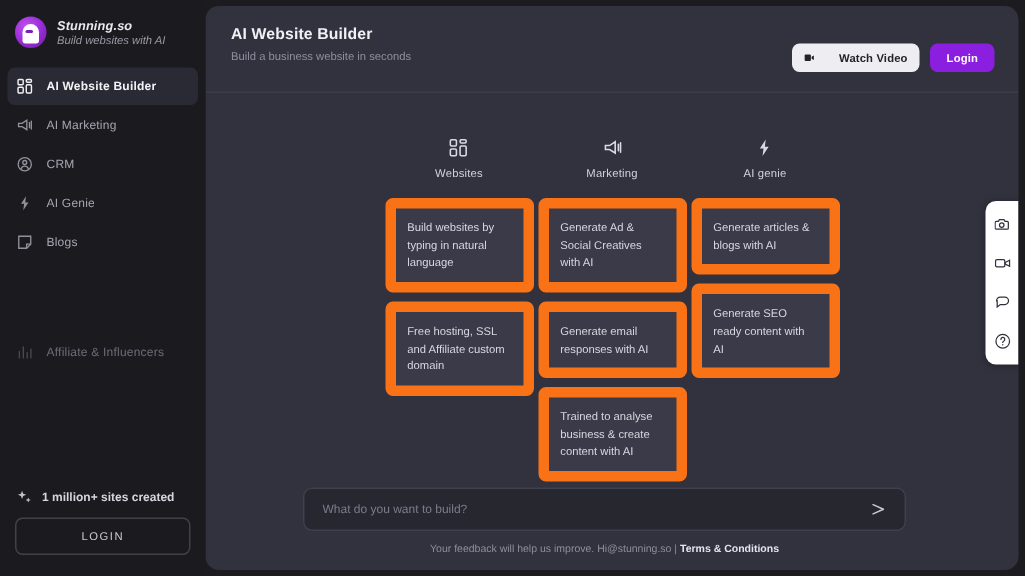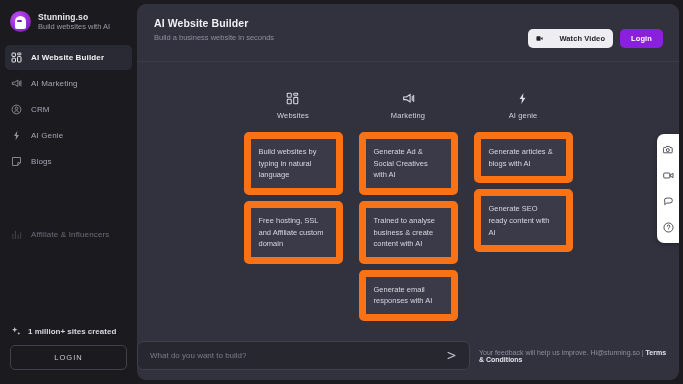--- a/index.html
+++ b/index.html
@@ -23,20 +23,21 @@
     display: flex; flex-direction: column;
     padding: 0;
     flex-shrink: 0;
     position: relative;
     z-index: 3;
   }
   .brand {
     display: flex; align-items: center;
     gap: 7px;
     padding: 11px 8px 9px 10px;
+    font-style: italic;
   }
   .brand-logo {
     width: 21px; height: 21px;
     border-radius: 50%;
     background: radial-gradient(circle at 36% 32%, #c04ff0 0%, #9b2fd8 48%, #6d17a8 100%);
     flex-shrink: 0;
     position: relative;
     overflow: hidden;
   }
   .brand-logo .ghost {
@@ -150,41 +151,41 @@
     letter-spacing: .1px;
   }
 
   
   .content {
     flex: 1;
     display: flex;
     justify-content: center;
     padding-top: 30px;
   }
-  .columns { display: flex; gap: 16px; justify-content: center; }
+  .columns { display: flex; gap: 3px; justify-content: center; }
   .col { width: 99px; display: flex; flex-direction: column; align-items: center; }
   .col-head { display: flex; flex-direction: column; align-items: center; gap: 6px; margin-bottom: 12px; }
   .col-ico { width: 13px; height: 13px; display: block; }
   .col-label { font-size: 7.5px; color: #d2d2dc; letter-spacing: .15px; }
   .cards { display: flex; flex-direction: column; gap: 6px; width: 99px; }
   .card {
     background: #3a3a48;
     border: 7px solid #f97316;
     border-radius: 5px;
     padding: 7px 8px;
     font-size: 7.5px;
     line-height: 1.55;
     color: #d8d8e2;
     cursor: pointer;
     min-height: 34px;
     display: flex; align-items: flex-start;
   }
 
   
-  .bottom { padding: 0 10px 10px 0; display: flex; align-items: center; gap: 9px; }
+  .bottom { padding: 0 10px 10px 0; display: flex; flex-direction: column; align-items: center; gap: 9px; }
   .prompt {
     width: 402px; height: 29px;
     background: #272730;
     border: 1px solid #3f3f4d;
     border-radius: 6px;
     display: flex; align-items: center;
     padding: 0 11px 0 12px;
   }
   .prompt input {
     flex: 1;
@@ -350,22 +351,22 @@
           <div class="col">
             <div class="col-head">
               <svg class="col-ico" viewBox="0 0 16 16" fill="none" stroke="#d9d9e4" stroke-width="1.3">
                 <path d="M2 6.2h3.4L10 3.1v9.2L5.4 9.4H2z"></path>
                 <path d="M12.6 5.2v5.2M14.4 4v7.6" stroke-linecap="round"></path>
               </svg>
               <span class="col-label">Marketing</span>
             </div>
             <div class="cards">
               <div class="card">Generate Ad &amp; Social Creatives with AI</div>
+              <div class="card">Generate email responses with AI</div>
               <div class="card">Trained to analyse business &amp; create content with AI</div>
-              <div class="card">Generate email responses with AI</div>
             </div>
           </div>
 
           <div class="col">
             <div class="col-head">
               <svg class="col-ico" viewBox="0 0 16 16" fill="#d9d9e4">
                 <path d="M9.2 1.2 4.4 8.6h3L6.6 14.8l5-7.6h-3.1z"></path>
               </svg>
               <span class="col-label">AI genie</span>
             </div>

